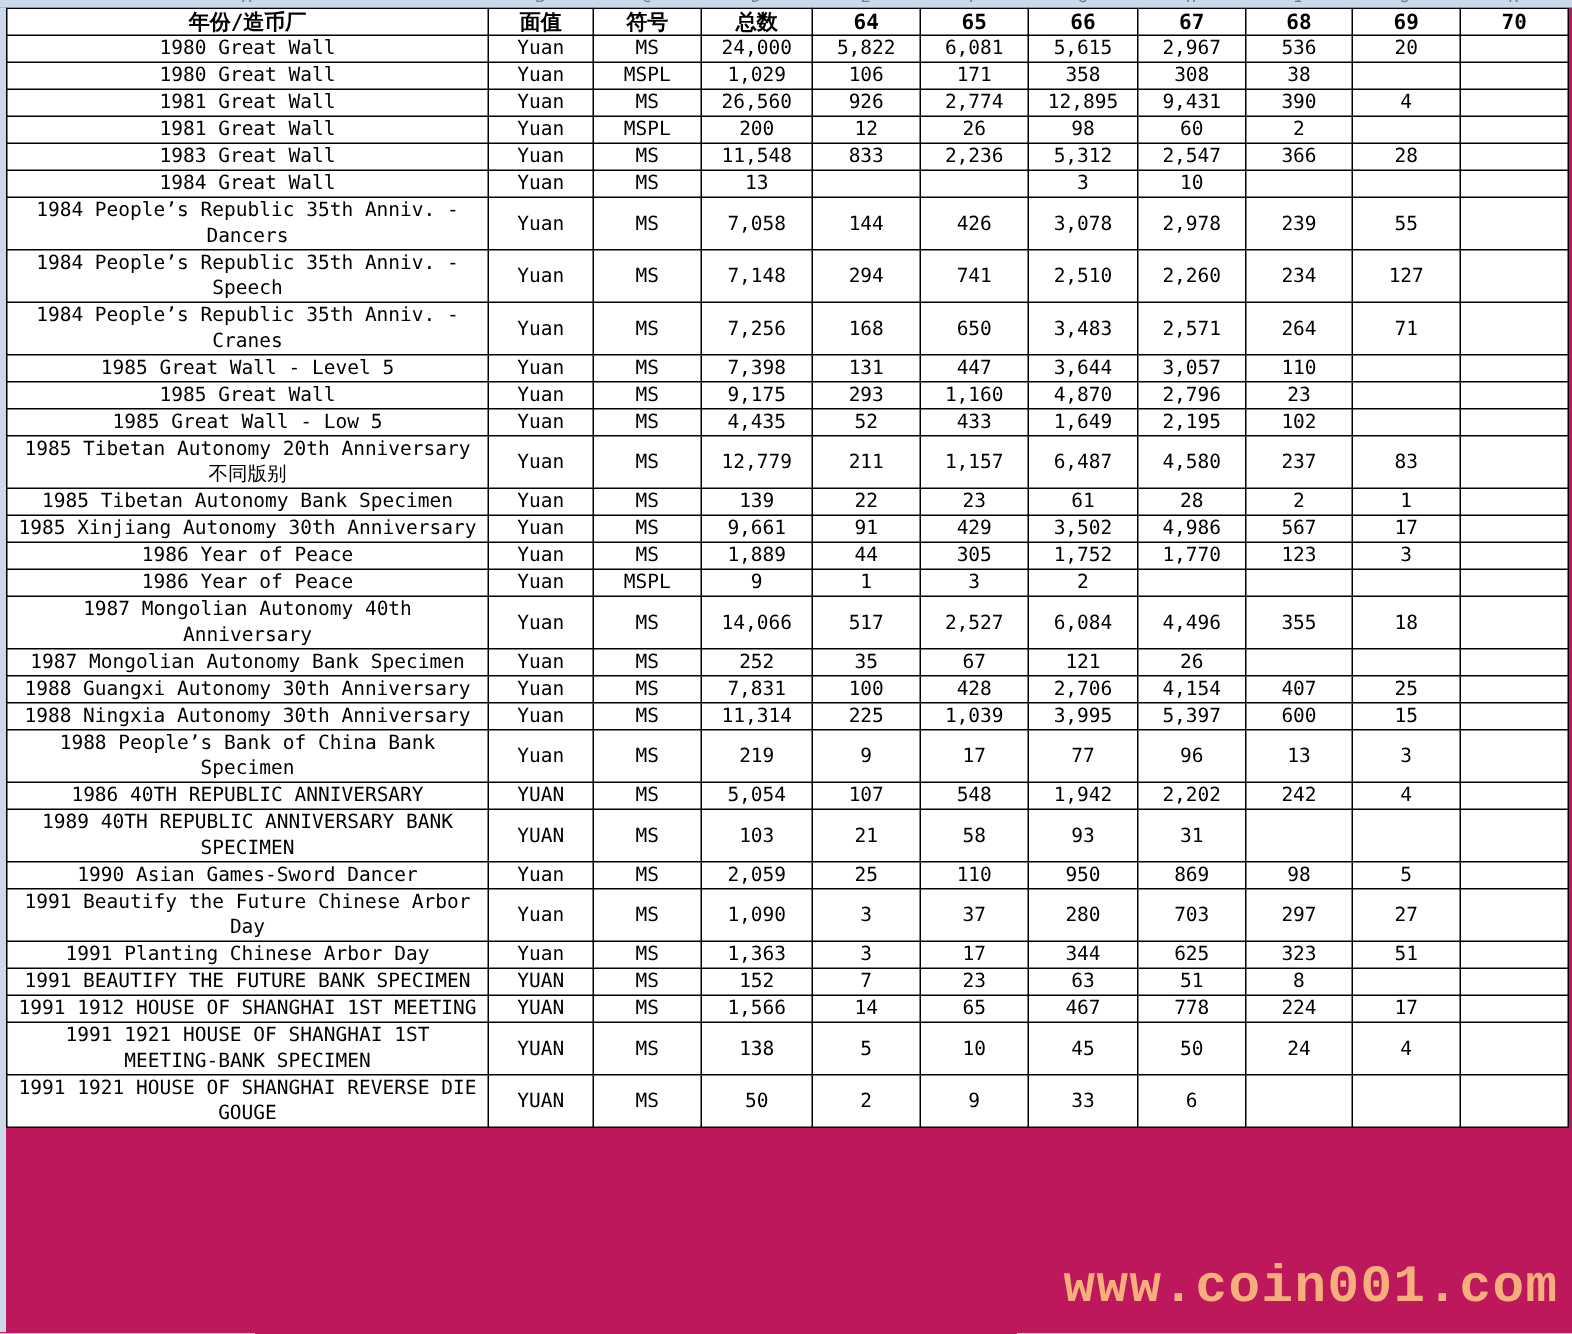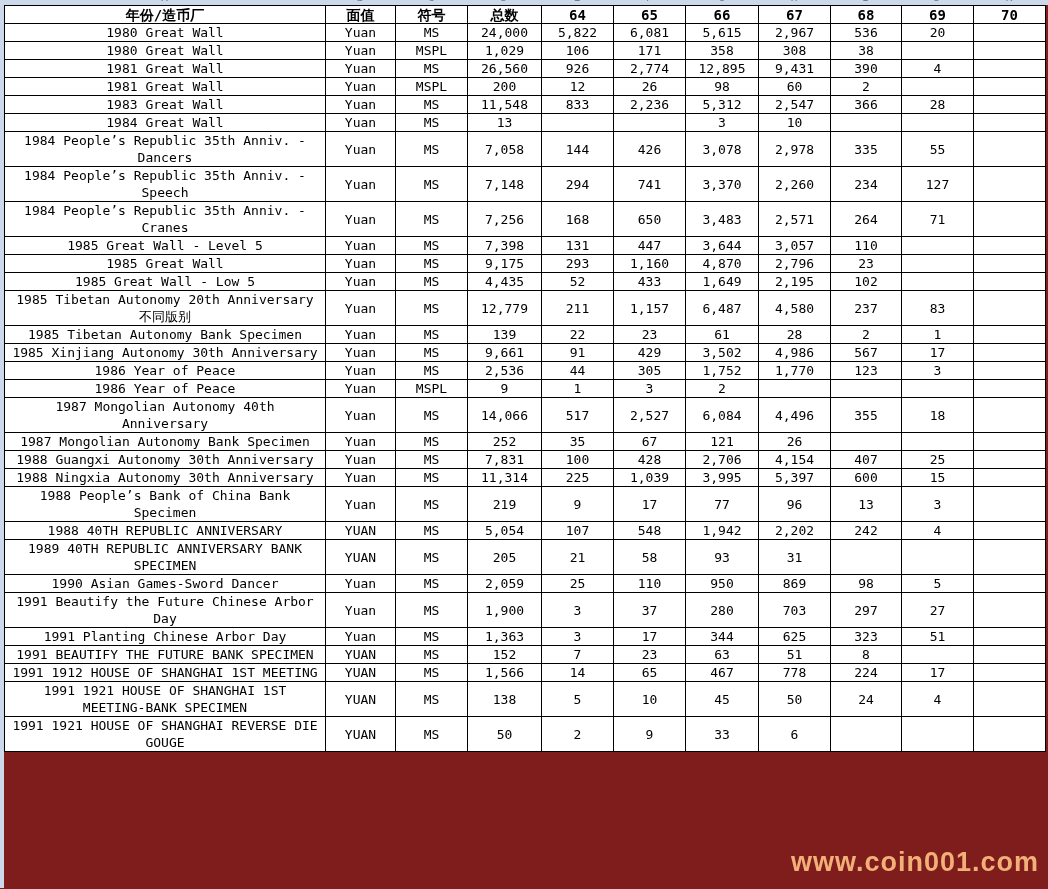--- a/index.html
+++ b/index.html
@@ -1,17 +1,17 @@
 <!DOCTYPE html>
 <html><head>
 <meta charset="utf-8">
 <style>
   html,body { margin:0; padding:0; background:#ffffff; }
   .sheet {
-    position:relative; width:1048px; height:889px; background:#7f1d1d;
+    position:relative; width:1048px; height:889px; background:#be185d;
     font-family:"DejaVu Sans Mono","Liberation Mono",monospace; overflow:hidden;
   }
   .col-strip {
     position:absolute; top:0; left:0; width:1048px; height:5px;
     background:#ccd9ea; overflow:hidden; z-index:3;
   }
   .col-letter {
     position:absolute; top:-9px; transform:translateX(-50%);
     font:11px/14px "DejaVu Sans Mono","Liberation Mono",monospace;
     color:#6f8096;
@@ -37,22 +37,22 @@
   }
   .pop td {
     height:17px; font-size:13px; line-height:17px; white-space:nowrap;
   }
   .pop td.name { white-space:pre;margin-top:24px; }
   .c-name{width:321px}.c-denom{width:70px}.c-sym{width:72px}.c-total{width:74px}
   .c-g64{width:72px}.c-g65{width:72px}.c-g66{width:73px}.c-g67{width:72px}
   .c-g68{width:71px}.c-g69{width:72px}.c-g70{width:72px}
   .watermark {
     position:absolute; right:9px; bottom:11px; z-index:5;
-    font-family:Liberation Sans, sans-serif;
-    font-size:27px; font-weight:bold; letter-spacing:1px;
+    font-family:Liberation Mono, monospace;
+    font-size:35px; font-weight:bold; letter-spacing:1px;
     color:#f9b87e; opacity:0.95; pointer-events:none;
   }
 </style>
 </head>
 <body>
 
 <div class="sheet">
 
   <div class="col-strip">
       <span class="col-letter" style="left: 164.5px;">A</span>
@@ -180,33 +180,33 @@
         <tr>
           <td class="name">1984 People’s Republic 35th Anniv. -
 Dancers</td>
           <td>Yuan</td>
           <td>MS</td>
           <td>7,058</td>
           <td>144</td>
           <td>426</td>
           <td>3,078</td>
           <td>2,978</td>
-          <td>335</td>
+          <td>239</td>
           <td>55</td>
           <td></td>
         </tr>
         <tr>
           <td class="name">1984 People’s Republic 35th Anniv. -
 Speech</td>
           <td>Yuan</td>
           <td>MS</td>
           <td>7,148</td>
           <td>294</td>
           <td>741</td>
-          <td>3,370</td>
+          <td>2,510</td>
           <td>2,260</td>
           <td>234</td>
           <td>127</td>
           <td></td>
         </tr>
         <tr>
           <td class="name">1984 People’s Republic 35th Anniv. -
 Cranes</td>
           <td>Yuan</td>
           <td>MS</td>
@@ -295,21 +295,21 @@
           <td>3,502</td>
           <td>4,986</td>
           <td>567</td>
           <td>17</td>
           <td></td>
         </tr>
         <tr>
           <td class="name">1986 Year of Peace</td>
           <td>Yuan</td>
           <td>MS</td>
-          <td>2,536</td>
+          <td>1,889</td>
           <td>44</td>
           <td>305</td>
           <td>1,752</td>
           <td>1,770</td>
           <td>123</td>
           <td>3</td>
           <td></td>
         </tr>
         <tr>
           <td class="name">1986 Year of Peace</td>
@@ -385,38 +385,38 @@
           <td>219</td>
           <td>9</td>
           <td>17</td>
           <td>77</td>
           <td>96</td>
           <td>13</td>
           <td>3</td>
           <td></td>
         </tr>
         <tr>
-          <td class="name">1988 40TH REPUBLIC ANNIVERSARY</td>
+          <td class="name">1986 40TH REPUBLIC ANNIVERSARY</td>
           <td>YUAN</td>
           <td>MS</td>
           <td>5,054</td>
           <td>107</td>
           <td>548</td>
           <td>1,942</td>
           <td>2,202</td>
           <td>242</td>
           <td>4</td>
           <td></td>
         </tr>
         <tr>
           <td class="name">1989 40TH REPUBLIC ANNIVERSARY BANK
 SPECIMEN</td>
           <td>YUAN</td>
           <td>MS</td>
-          <td>205</td>
+          <td>103</td>
           <td>21</td>
           <td>58</td>
           <td>93</td>
           <td>31</td>
           <td></td>
           <td></td>
           <td></td>
         </tr>
         <tr>
           <td class="name">1990 Asian Games-Sword Dancer</td>
@@ -429,21 +429,21 @@
           <td>869</td>
           <td>98</td>
           <td>5</td>
           <td></td>
         </tr>
         <tr>
           <td class="name">1991 Beautify the Future Chinese Arbor
 Day</td>
           <td>Yuan</td>
           <td>MS</td>
-          <td>1,900</td>
+          <td>1,090</td>
           <td>3</td>
           <td>37</td>
           <td>280</td>
           <td>703</td>
           <td>297</td>
           <td>27</td>
           <td></td>
         </tr>
         <tr>
           <td class="name">1991 Planting Chinese Arbor Day</td>

